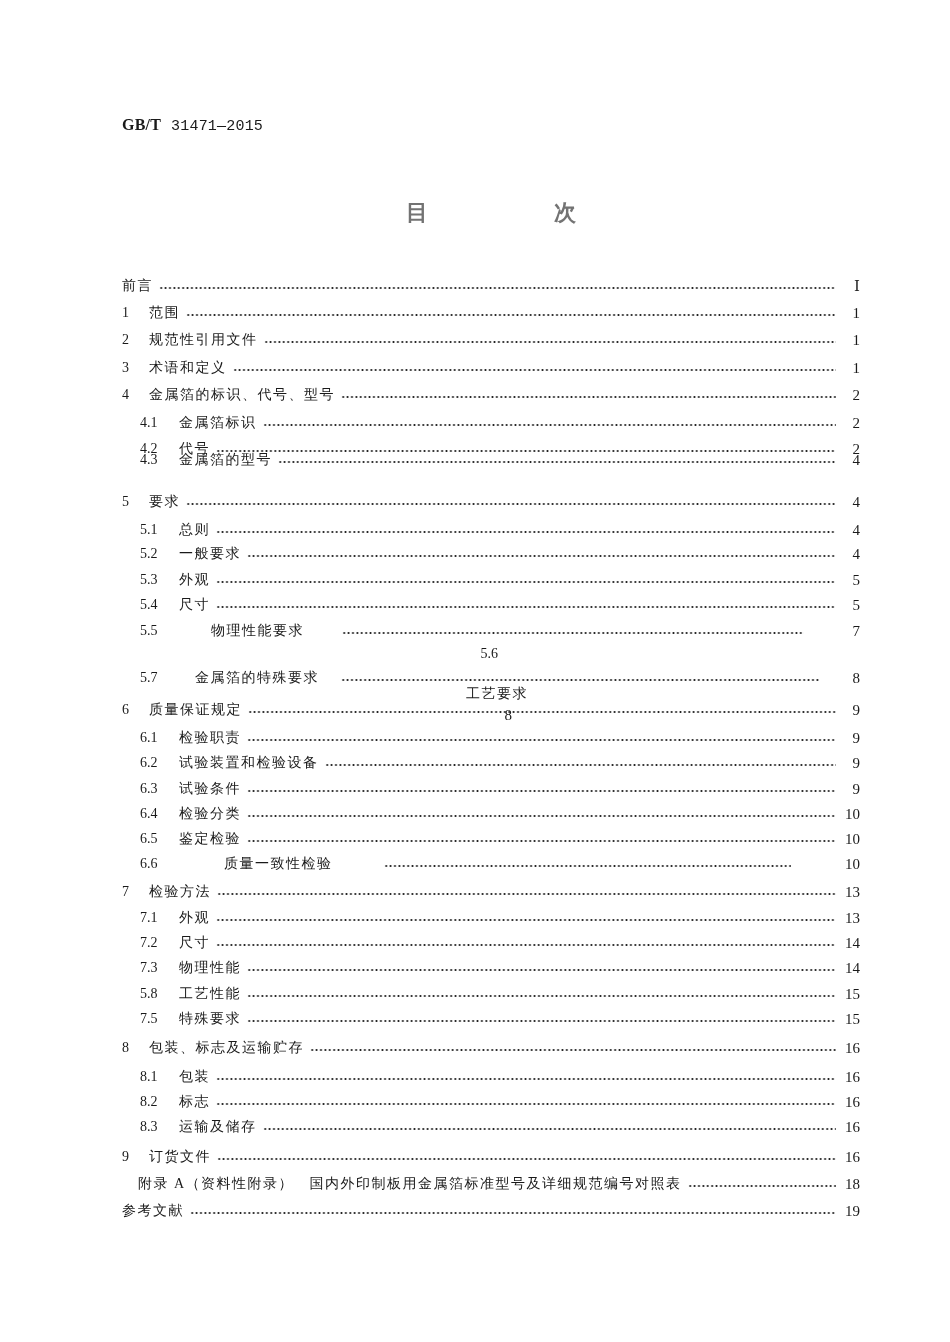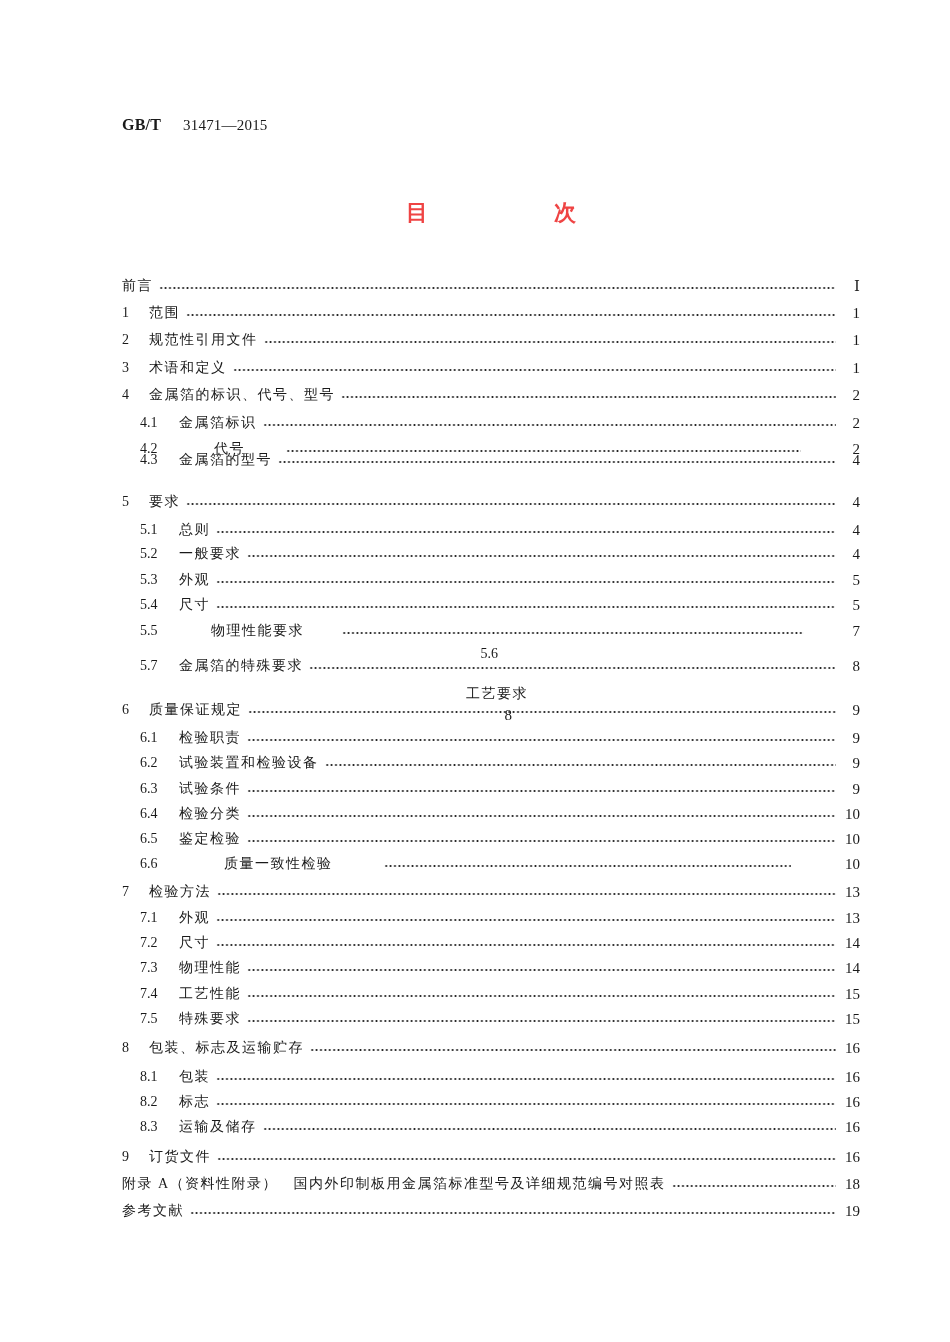--- a/index.html
+++ b/index.html
@@ -22,37 +22,37 @@
       font-size: 15px;
       letter-spacing: 0.2px;
       color: #1a1a1a;
     }
     .std-code .prefix {
       font-family: "Liberation Serif", "DejaVu Serif", serif;
       font-weight: bold;
       font-size: 16px;
     }
     .std-code .num {
-      font-family: Liberation Serif, serif;
+      font-family: Liberation Mono, monospace;
       font-size: 15px;
-      margin-left: 22px;
+      margin-left: 10px;
     }
     .toc-title {
       position: absolute;
       left: 0;
       width: 950px;
       top: 198px;
       text-align: center;
       font-family: "DejaVu Sans", "Liberation Sans", sans-serif;
       font-weight: bold;
       font-size: 22px;
       letter-spacing: 52px;
       padding-left: 84px;
       box-sizing: border-box;
-      color: #ef4444;
+      color: #737373;
     }
     .toc {
       position: absolute;
       left: 122px;
       top: 275px;
       width: 738px;
     }
     .toc-row {
       position: absolute;
       left: 0;
@@ -143,21 +143,21 @@
     <span class="toc-label">金属箔的标识、代号、型号</span>
     <span class="toc-dots"></span>
     <span class="toc-page">2</span>
   </div>
     <div class="toc-row level-2" style="top: 137px;">
     <span class="toc-num">4.1</span>
     <span class="toc-label">金属箔标识</span>
     <span class="toc-dots"></span>
     <span class="toc-page">2</span>
   </div>
-    <div class="toc-row level-2" style="top: 163px; gap: 35px;">
+    <div class="toc-row level-2" style="top: 163px;">
     <span class="toc-num">4.2</span>
     <span class="toc-label">代号</span>
     <span class="toc-dots"></span>
     <span class="toc-page">2</span>
   </div>
     <div class="toc-row level-2" style="top: 174px;">
     <span class="toc-num">4.3</span>
     <span class="toc-label">金属箔的型号</span>
     <span class="toc-dots"></span>
     <span class="toc-page">4</span>
@@ -197,21 +197,21 @@
     <span class="toc-label">物理性能要求</span>
     <span class="toc-dots"></span>
     <span class="toc-page">7</span>
   </div>
     <div class="toc-row level-2" style="top: 371px; flex-direction: column;">
     <span class="toc-num">5.6</span>
     <span class="toc-label">工艺要求</span>
     <span class="toc-dots"></span>
     <span class="toc-page">8</span>
   </div>
-    <div class="toc-row level-2" style="top: 380px;">
+    <div class="toc-row level-2" style="top: 392px; gap: 16px;">
     <span class="toc-num">5.7</span>
     <span class="toc-label">金属箔的特殊要求</span>
     <span class="toc-dots"></span>
     <span class="toc-page">8</span>
   </div>
     <div class="toc-row level-1" style="top: 424px;">
     <span class="toc-num">6</span>
     <span class="toc-label">质量保证规定</span>
     <span class="toc-dots"></span>
     <span class="toc-page">9</span>
@@ -270,21 +270,21 @@
     <span class="toc-dots"></span>
     <span class="toc-page">14</span>
   </div>
     <div class="toc-row level-2" style="top: 682px;">
     <span class="toc-num">7.3</span>
     <span class="toc-label">物理性能</span>
     <span class="toc-dots"></span>
     <span class="toc-page">14</span>
   </div>
     <div class="toc-row level-2" style="top: 708px;">
-    <span class="toc-num">7.4</span>
+    <span class="toc-num">5.8</span>
     <span class="toc-label">工艺性能</span>
     <span class="toc-dots"></span>
     <span class="toc-page">15</span>
   </div>
     <div class="toc-row level-2" style="top: 733px;">
     <span class="toc-num">7.5</span>
     <span class="toc-label">特殊要求</span>
     <span class="toc-dots"></span>
     <span class="toc-page">15</span>
   </div>
@@ -311,21 +311,21 @@
     <span class="toc-label">运输及储存</span>
     <span class="toc-dots"></span>
     <span class="toc-page">16</span>
   </div>
     <div class="toc-row level-1" style="top: 871px;">
     <span class="toc-num">9</span>
     <span class="toc-label">订货文件</span>
     <span class="toc-dots"></span>
     <span class="toc-page">16</span>
   </div>
-    <div class="toc-row level-0" style="top: 898px;">
+    <div class="toc-row level-0" style="top: 898px; margin-left: 16px;">
 
     <span class="toc-label">附录 A（资料性附录）　国内外印制板用金属箔标准型号及详细规范编号对照表</span>
     <span class="toc-dots"></span>
     <span class="toc-page">18</span>
   </div>
     <div class="toc-row level-0" style="top: 925px;">
 
     <span class="toc-label">参考文献</span>
     <span class="toc-dots"></span>
     <span class="toc-page">19</span>

